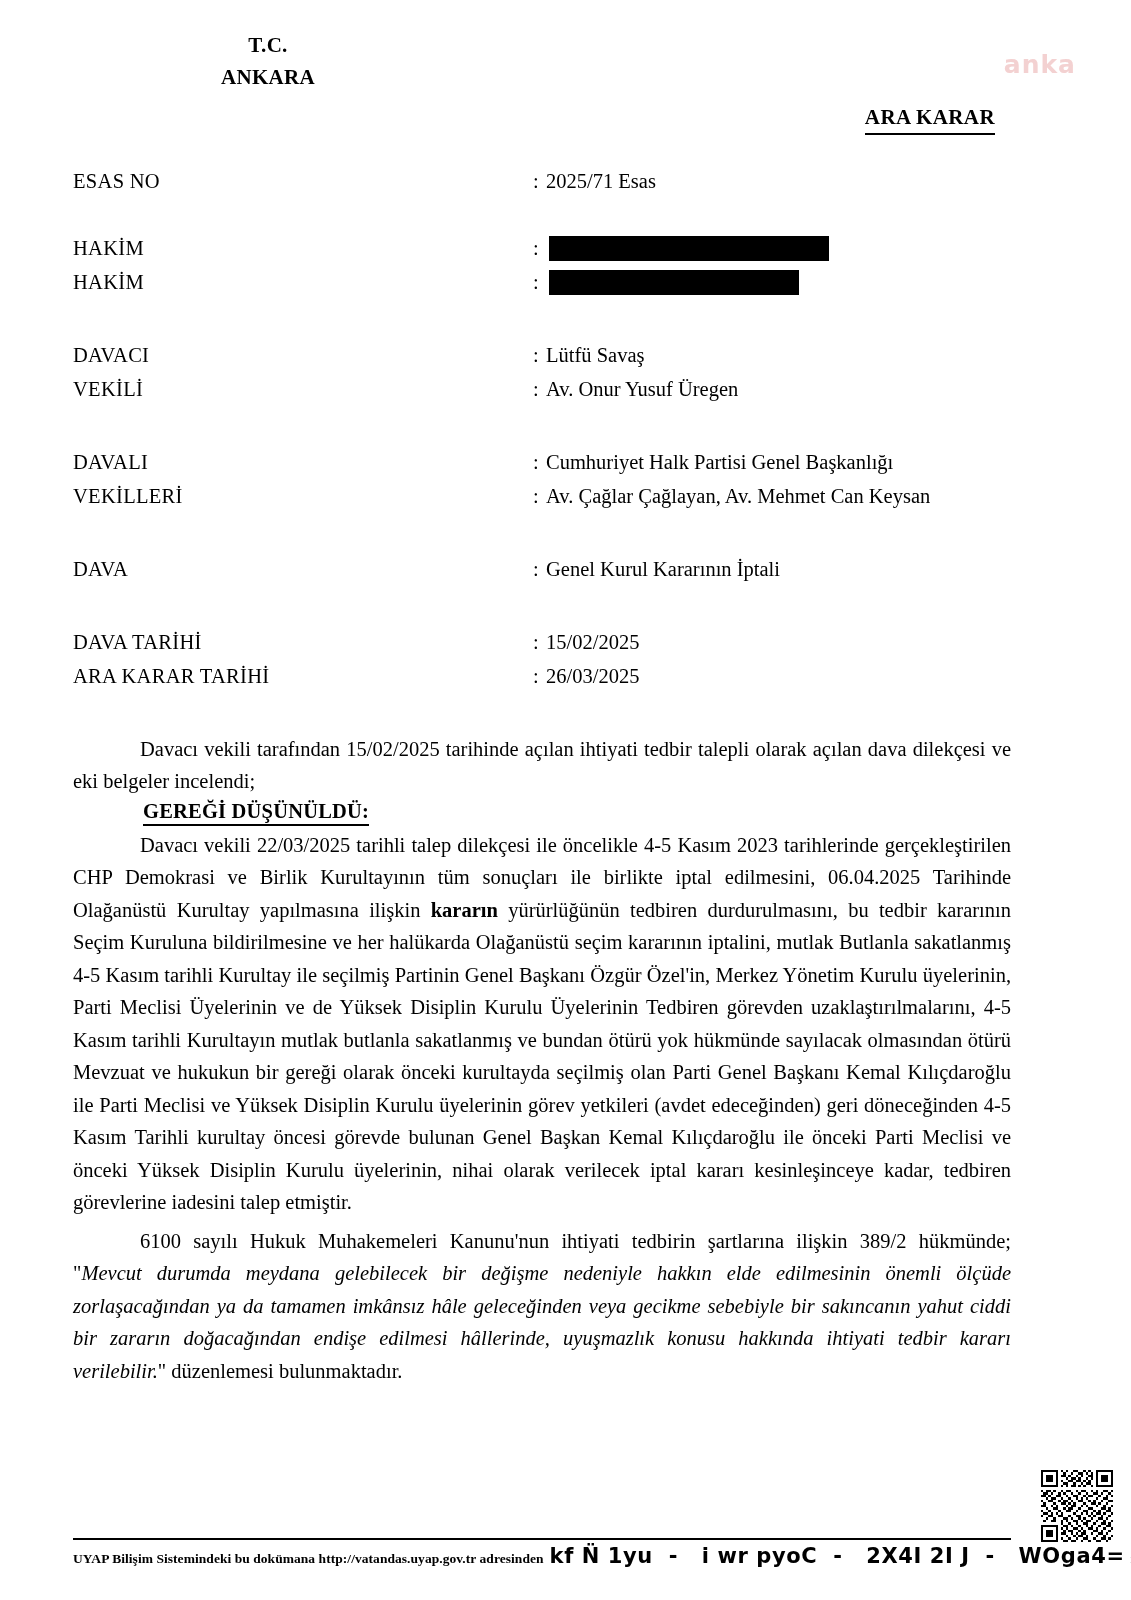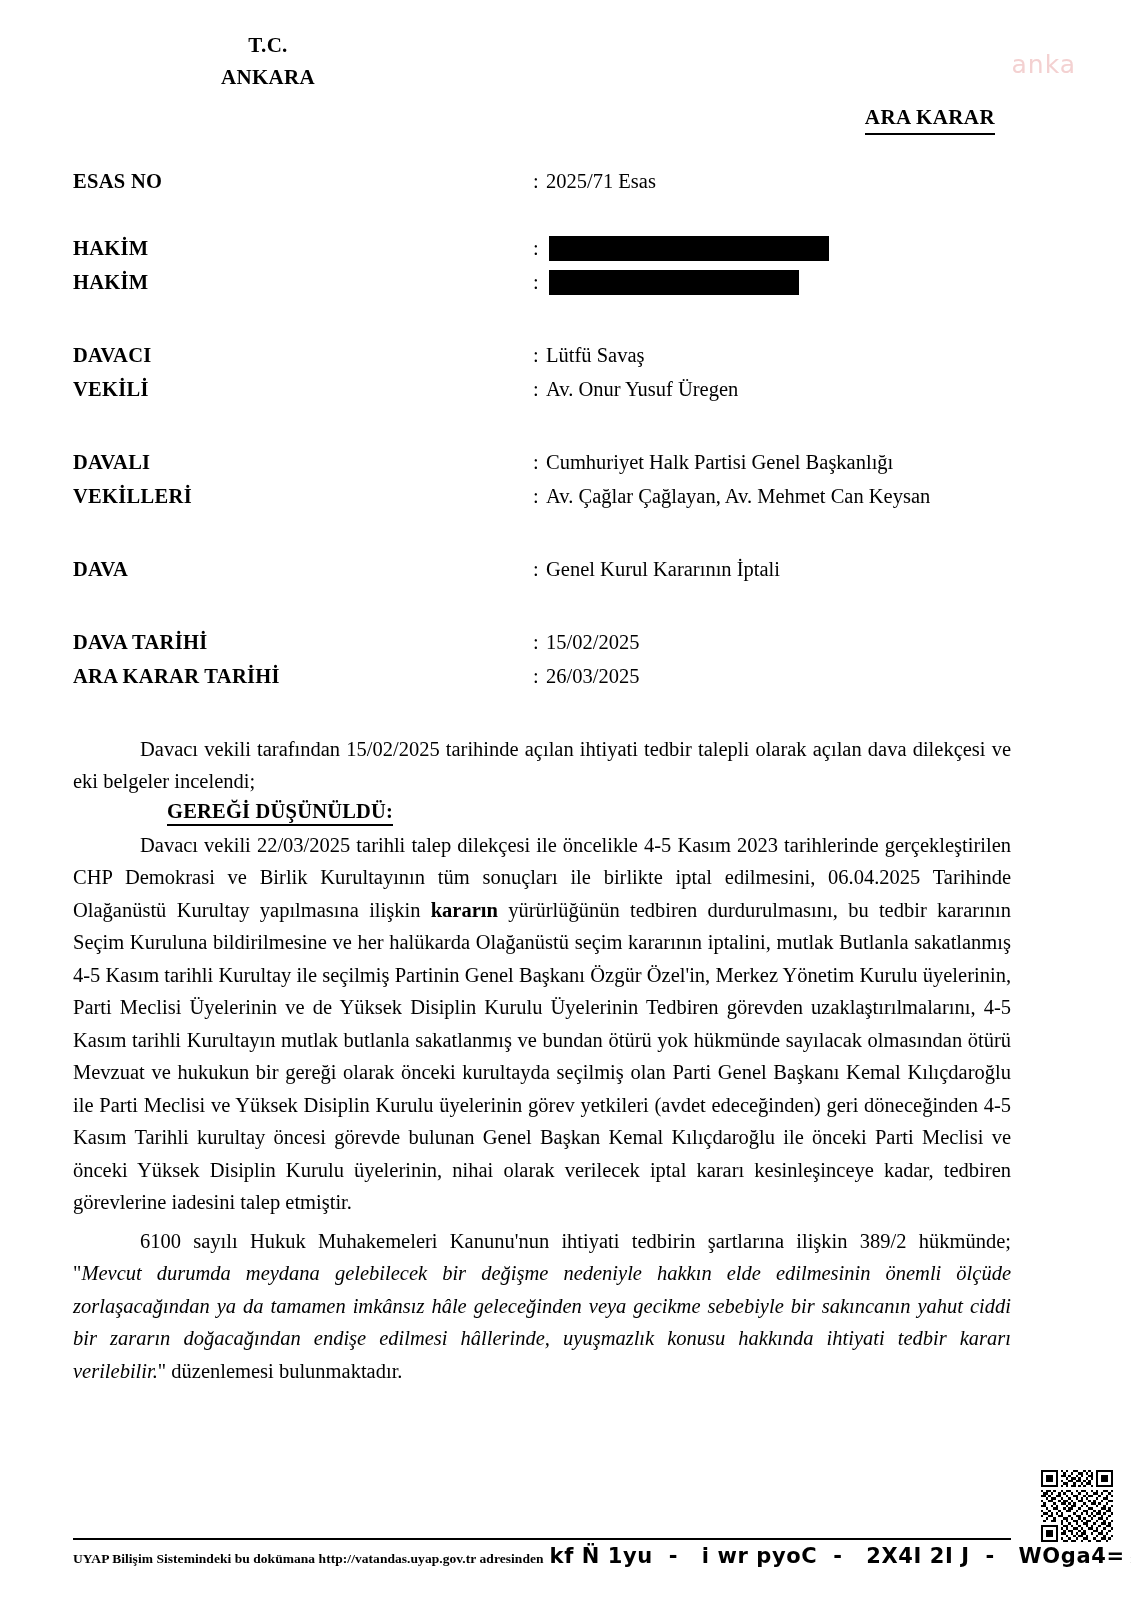--- a/index.html
+++ b/index.html
@@ -24,21 +24,21 @@
     padding: 0;
   }
 
   
   .watermark {
     position: absolute;
     top: 50px;
     right: 55px;
     font-family: "DejaVu Sans", sans-serif;
     font-size: 25px;
-    font-weight: 400;
+    font-weight: 700;
     letter-spacing: 1px;
     color: #f2c9c9;
     opacity: 0.85;
     user-select: none;
   }
 
   
   .header-block {
     position: absolute;
     left: 73px;
@@ -77,21 +77,21 @@
   }
   .row {
     display: flex;
     align-items: flex-start;
     line-height: 1.36;
     min-height: 34px;
   }
   .row .lbl {
     width: 460px;
     flex: 0 0 460px;
-    font-weight: 700;
+    font-weight: 400;
     font-size: 20.5px;
     letter-spacing: 0.3px;
     white-space: nowrap;
   }
   .row .val {
     font-size: 20.5px;
     white-space: nowrap;
     display: flex;
     align-items: flex-start;
   }
@@ -127,21 +127,21 @@
     text-align: justify;
     text-indent: 67px;
     margin: 0;
     -webkit-hyphens: none;
     hyphens: none;
   }
   .section-head {
     font-weight: 700;
     font-size: 20.5px;
     letter-spacing: 0.2px;
-    margin-left: 94px;
+    margin-left: 70px;
     display: inline-block;
     border-bottom: 2.5px solid #000;
     padding-bottom: 1px;
     margin-top: 2px;
     margin-bottom: 3px;
   }
   .b { font-weight: 700; }
   .i { font-style: italic; }
 
   .spacer-para { height: 6px; }

